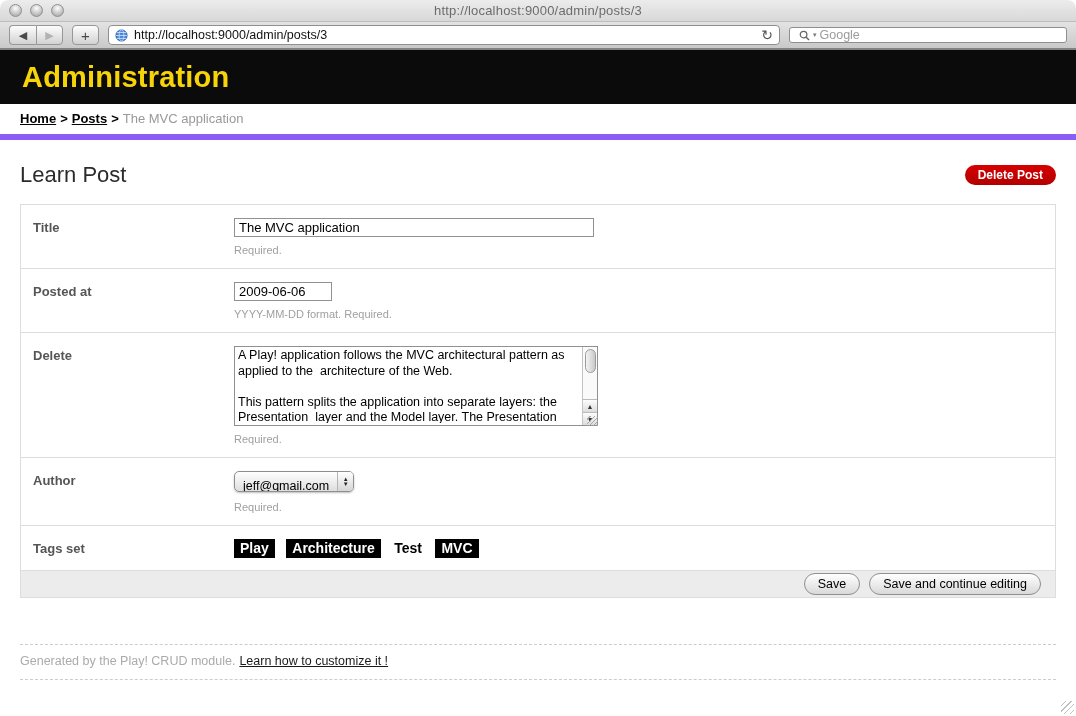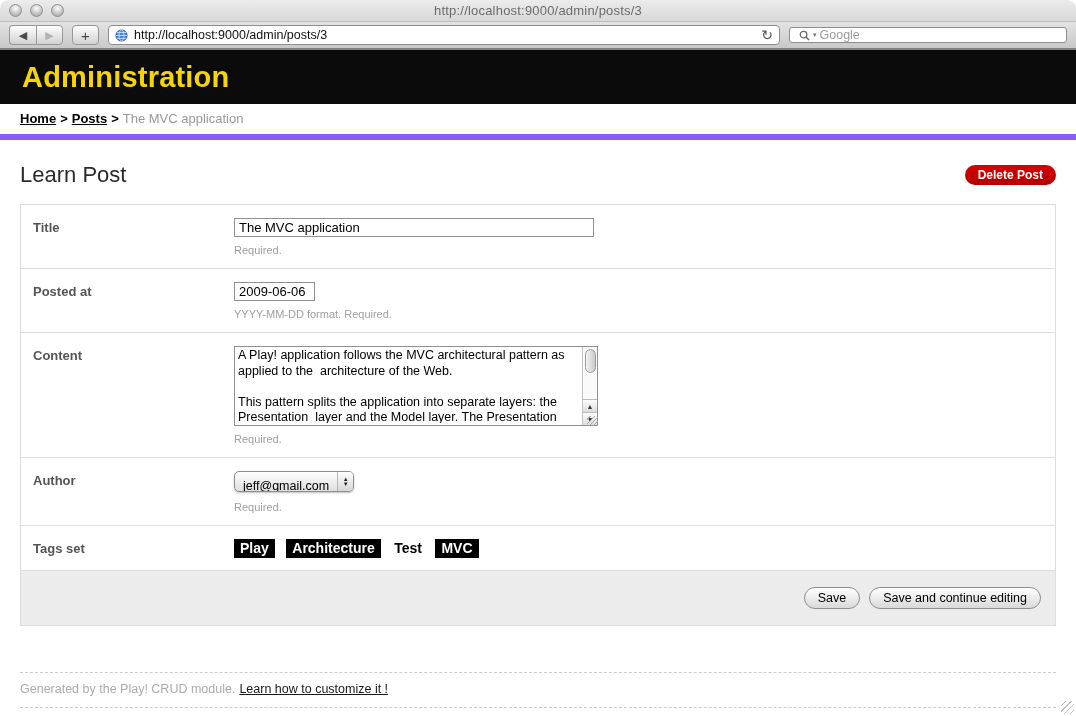--- a/index.html
+++ b/index.html
@@ -82,21 +82,21 @@
   .frow:last-child { border-bottom:none; }
   .flabel { width:201px; font-size:13px; font-weight:bold; color:#555; padding-top:2px; }
   .ffield { flex:1; }
   .hint { margin-top:7px; font-size:11px; color:#a0a0a0; }
 
   .txt-input {
     height:19px; border:1px solid #919191; background:#fff; padding:1px 4px;
     font-size:13px; color:#000; font-family:"Liberation Sans", sans-serif; outline:none;
   }
   .w-title { width:360px; }
-  .w-date  { width:81px; }
+  .w-date  { width:98px; }
 
   
   .ta-wrap { position:relative; width:364px; height:80px; border:1px solid #919191; background:#fff; }
   .ta-wrap textarea {
     width:347px; height:76px; border:none; resize:none; overflow:hidden; outline:none;
     font-size:12.5px; line-height:15.5px; color:#000; padding:1px 3px;
     font-family:"Liberation Sans", sans-serif; background:transparent;
   }
   .mac-scrollbar {
     position:absolute; top:0; right:0; width:15px; height:100%;
@@ -129,21 +129,21 @@
     align-items:center; justify-content:center; font-size:6px; line-height:5px; color:#222;
     background:linear-gradient(#ffffff,#d6d6d6);
   }
 
   
   .tag { display:inline-block; font-size:14px; font-weight:bold; margin-right:7px; padding:1px 6px 2px; cursor:pointer; }
   .tag.sel { background:#000; color:#fff; }
   .tag.plain { color:#000; padding:1px 2px 2px; }
 
   
-  .save-row { background:#ececec; display:flex; justify-content:flex-end; gap:9px; padding:16px 14px; }
+  .save-row { background:#ececec; display:flex; justify-content:flex-end; gap:9px; padding:2px 14px; }
   .aqua-btn {
     height:22px; padding:0 13px; border:1px solid #8f8f8f; border-radius:11px;
     background:linear-gradient(#ffffff,#d9d9d9); font-size:12.5px; color:#000; cursor:pointer;
     font-family:"Liberation Sans", sans-serif;
   }
 
   
   .crud-footer {
     margin-top:46px; border-top:1px dashed #ccc; border-bottom:1px dashed #ccc;
     padding:9px 0 11px; font-size:12.5px; color:#ababab;
@@ -231,21 +231,21 @@
 
       <div class="frow">
         <div class="flabel">Posted at</div>
         <div class="ffield">
           <input class="txt-input w-date" value="2009-06-06" style="">
           <div class="hint">YYYY-MM-DD format. Required.</div>
         </div>
       </div>
 
       <div class="frow">
-        <div class="flabel">Content</div>
+        <div class="flabel">Delete</div>
         <div class="ffield">
           <div class="ta-wrap">
             <textarea spellcheck="false" style="">A Play! application follows the MVC architectural pattern as applied to the  architecture of the Web.
 
 This pattern splits the application into separate layers: the Presentation  layer and the Model layer. The Presentation</textarea>
             <div class="mac-scrollbar">
               <div class="sb-thumb"></div>
               <div class="sb-spacer"></div>
               <div class="sb-btn">▲</div>
               <div class="sb-btn">▼</div>

